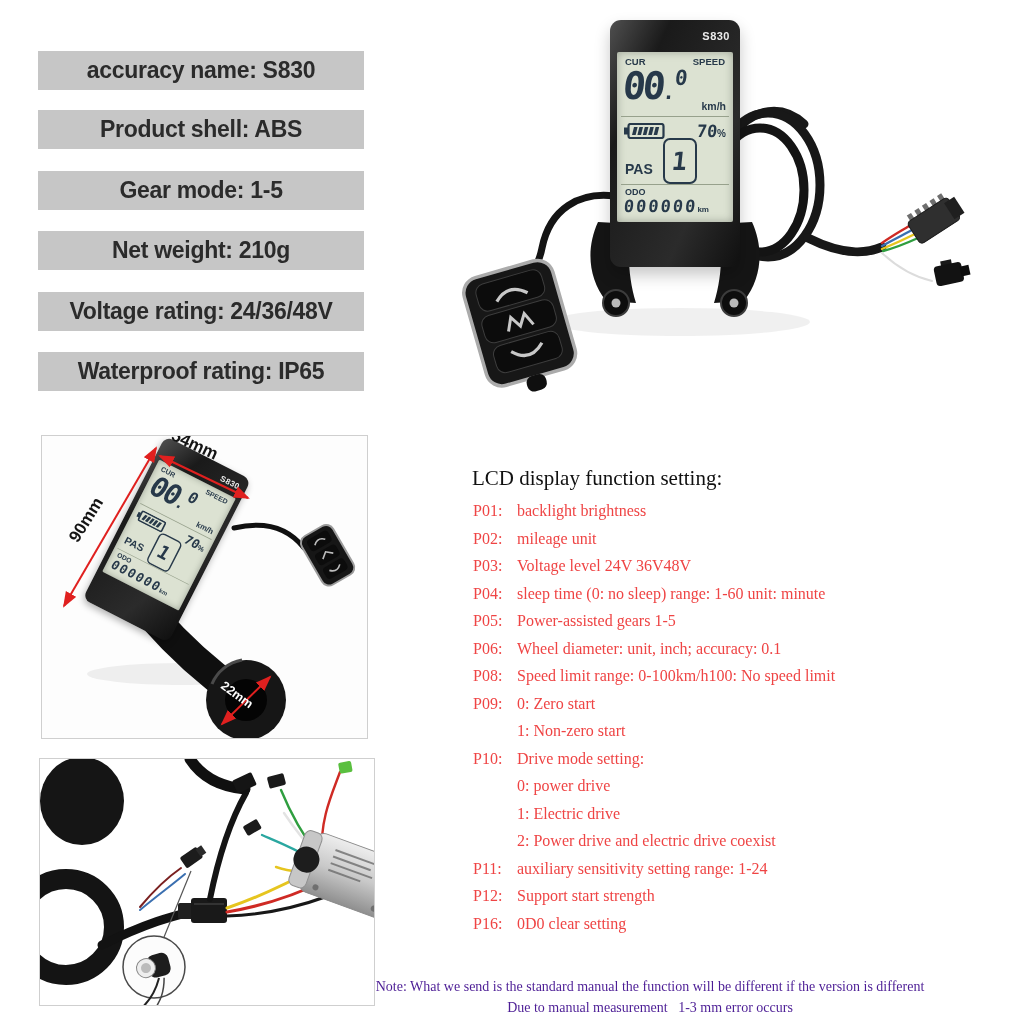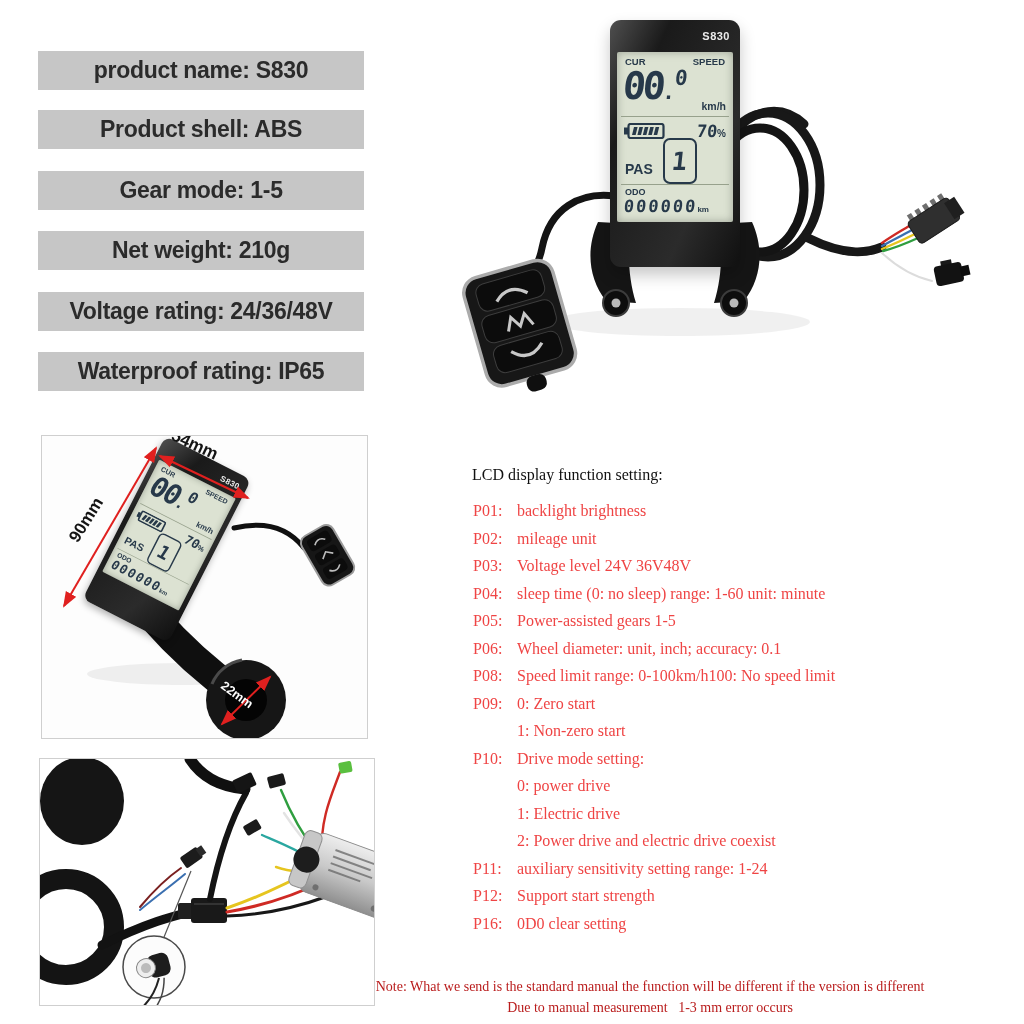--- a/index.html
+++ b/index.html
@@ -11,28 +11,28 @@
           display:flex;align-items:center;justify-content:center;
           font-size:23px;font-weight:bold;color:#2b2b2b;letter-spacing:-0.3px;white-space:nowrap;}
 
   
   #info-header{position:absolute;left:458px;top:415px;width:419px;height:42px;background:#c2c2c2;
           display:flex;align-items:center;justify-content:center;
           font-size:27px;font-weight:bold;color:#111;letter-spacing:-0.5px;}
 
   
   #subtitle{position:absolute;left:472px;top:466px;font-family:"Liberation Serif",serif;
-          font-size:16px;color:#111;white-space:nowrap;}
+          font-size:21px;color:#111;white-space:nowrap;}
   #plist{position:absolute;left:473px;top:497px;}
   .p-line{height:27.5px;line-height:27.5px;font-family:"Liberation Serif",serif;
           font-size:16px;color:#ef4444;white-space:nowrap;}
   .p-code{display:inline-block;width:44px;}
 
   
-  .note{position:absolute;left:360px;width:580px;text-align:center;color:#b91c1c;
+  .note{position:absolute;left:360px;width:580px;text-align:center;color:#4c1d95;
         font-family:"Liberation Serif",serif;font-size:14px;white-space:pre;}
   #note1{top:979px;}
   #note2{top:1000px;}
 
   
   #photo-main{position:absolute;left:430px;top:0;width:594px;height:412px;}
   #photo-dim{position:absolute;left:41px;top:435px;width:325px;height:302px;
              border:1px solid #cfcfcf;background:#fdfdfd;overflow:hidden;}
   #photo-wiring{position:absolute;left:39px;top:758px;width:334px;height:246px;
              border:1px solid #cfcfcf;background:#ffffff;overflow:hidden;}
@@ -77,21 +77,21 @@
   .dim{position:absolute;font-weight:bold;color:#141414;font-size:17px;white-space:nowrap;}
   #dim-w{left:128px;top:-1px;transform:rotate(25deg);}
   #dim-h{left:20px;top:74px;transform:rotate(-58deg);}
   #dim-c{left:177px;top:252px;transform:rotate(36deg);font-size:12.5px;color:#fff;}
 </style>
 </head>
 <body>
 
 <div id="canvas">
 
-  <div class="banner" style="top:51px">product name: S830</div>
+  <div class="banner" style="top:51px">accuracy name: S830</div>
   <div class="banner" style="top:110px">Product shell: ABS</div>
   <div class="banner" style="top:171px">Gear mode: 1-5</div>
   <div class="banner" style="top:231px">Net weight: 210g</div>
   <div class="banner" style="top:292px">Voltage rating: 24/36/48V</div>
   <div class="banner" style="top:352px">Waterproof rating: IP65</div>
 
   <div id="photo-main">
     <svg class="lay" width="594" height="412" viewBox="0 0 594 412">
       <ellipse cx="250" cy="322" rx="130" ry="14" fill="#000" opacity="0.06"></ellipse>
 

